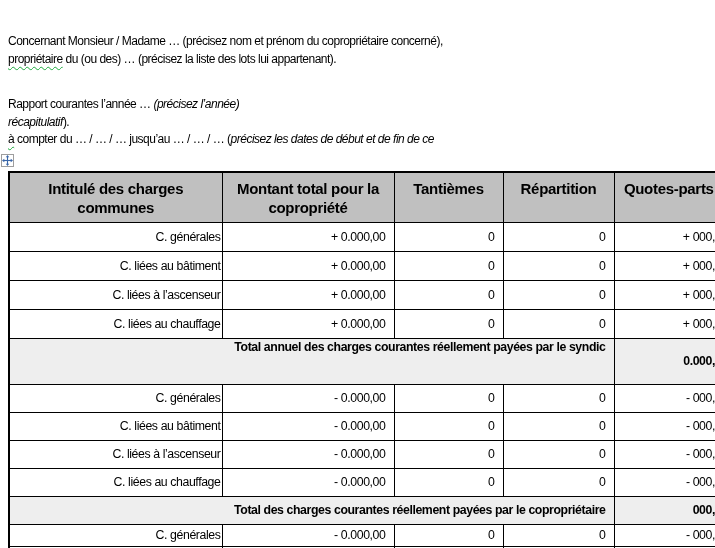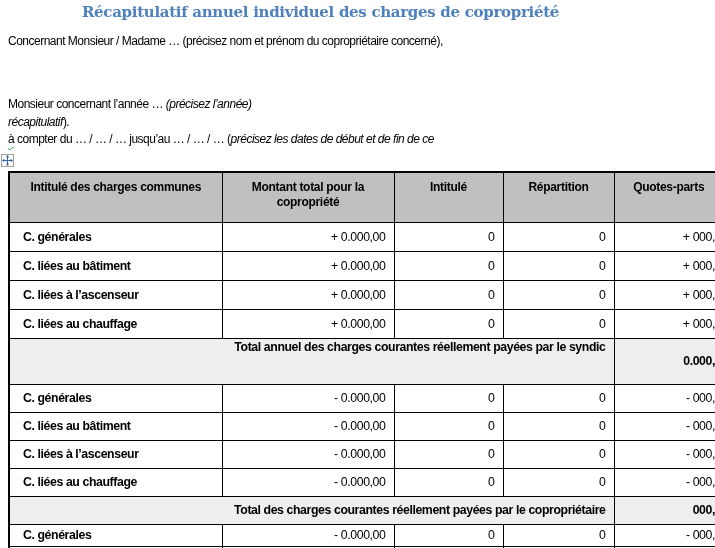--- a/index.html
+++ b/index.html
@@ -53,61 +53,63 @@
     border: 2px solid #000;
     font-size: 12.3px; letter-spacing: -0.4px;
   }
   table.charges th, table.charges td {
     border: 1px solid #000;
     overflow: hidden;
     box-sizing: border-box;
   }
   table.charges th {
     background: #C0C0C0;
-    font-weight: bold; font-size: 12px; letter-spacing: -0.3px;
+    font-weight: bold; font-size: 15px; letter-spacing: -0.3px;
     text-align: center; vertical-align: top;
     padding: 7px 9px 0 9px;
     line-height: 1.25;
     white-space: normal;
   }
   tr.hr { height: 50px; }
   tr.r29 { height: 29px; }
   tr.r28 { height: 28px; }
   tr.r22 { height: 22px; }
   tr.part { height: 20px; }
-  td.lbl { text-align: left; padding-left: 13px; white-space: nowrap; vertical-align: middle; font-weight: bold; }
+  td.lbl { text-align: right; padding-left: 13px; white-space: nowrap; vertical-align: middle; }
   td.num { text-align: right; padding-right: 8px; white-space: nowrap; vertical-align: middle; padding-left: 40px; }
   tr.tr1 { height: 46px; }
   tr.tr2 { height: 28px; }
   td.tlabel {
     background: #EEEEEE;
     font-weight: bold; font-size: 12.3px;
     text-align: right; padding-right: 8px;
     vertical-align: top; 
     white-space: nowrap;
   }
   tr.tr2 td.tlabel { vertical-align: middle; padding-top: 0; padding-left: 8px; }
   td.tval { background: #EEEEEE; font-weight: bold; }
 </style>
 </head>
 <body>
 
 <div class="doc">
 
-  <div class="title">Récapitulatif annuel individuel des charges de copropriété</div>
 
   <div class="p p1">
     <div class="ln">
       <span>Concernant Monsieur / Madame … (précisez nom et prénom du copropriétaire concerné),</span>
     </div>
+    <div class="ln">
+      <span class="sq">propriétaire</span><span> du (ou des) … (précisez la liste des lots lui appartenant).</span>
+    </div>
   </div>
 
   <div class="p p2">
     <div class="ln">
-      <span>Monsieur concernant l’année … </span><span class="it">(précisez l’année)</span>
+      <span>Rapport courantes l’année … </span><span class="it">(précisez l’année)</span>
     </div>
     <div class="ln">
       <span class="it">récapitulatif</span><span>).</span>
     </div>
     <div class="ln">
       <span class="sq">à</span><span> compter du … / … / … jusqu’au … / … / … (</span><span class="it">précisez les dates de début et de fin de ce</span>
     </div>
   </div>
 
   <div class="handle">
@@ -128,21 +130,21 @@
       <col style="width:213px">
         <col style="width:172px">
         <col style="width:109px">
         <col style="width:111px">
         <col style="width:110px">
     </colgroup>
     <tbody>
       <tr class="hr">
         <th>Intitulé des charges communes</th>
         <th>Montant total pour la copropriété</th>
-        <th>Intitulé</th>
+        <th>Tantièmes</th>
         <th>Répartition</th>
         <th>Quotes-parts</th>
       </tr>
 
       <tr class="r29">
         <td class="lbl">C. générales</td>
         <td class="num">+ 0.000,00</td>
         <td class="num">0</td>
         <td class="num">0</td>
         <td class="num">+ 000,</td>

